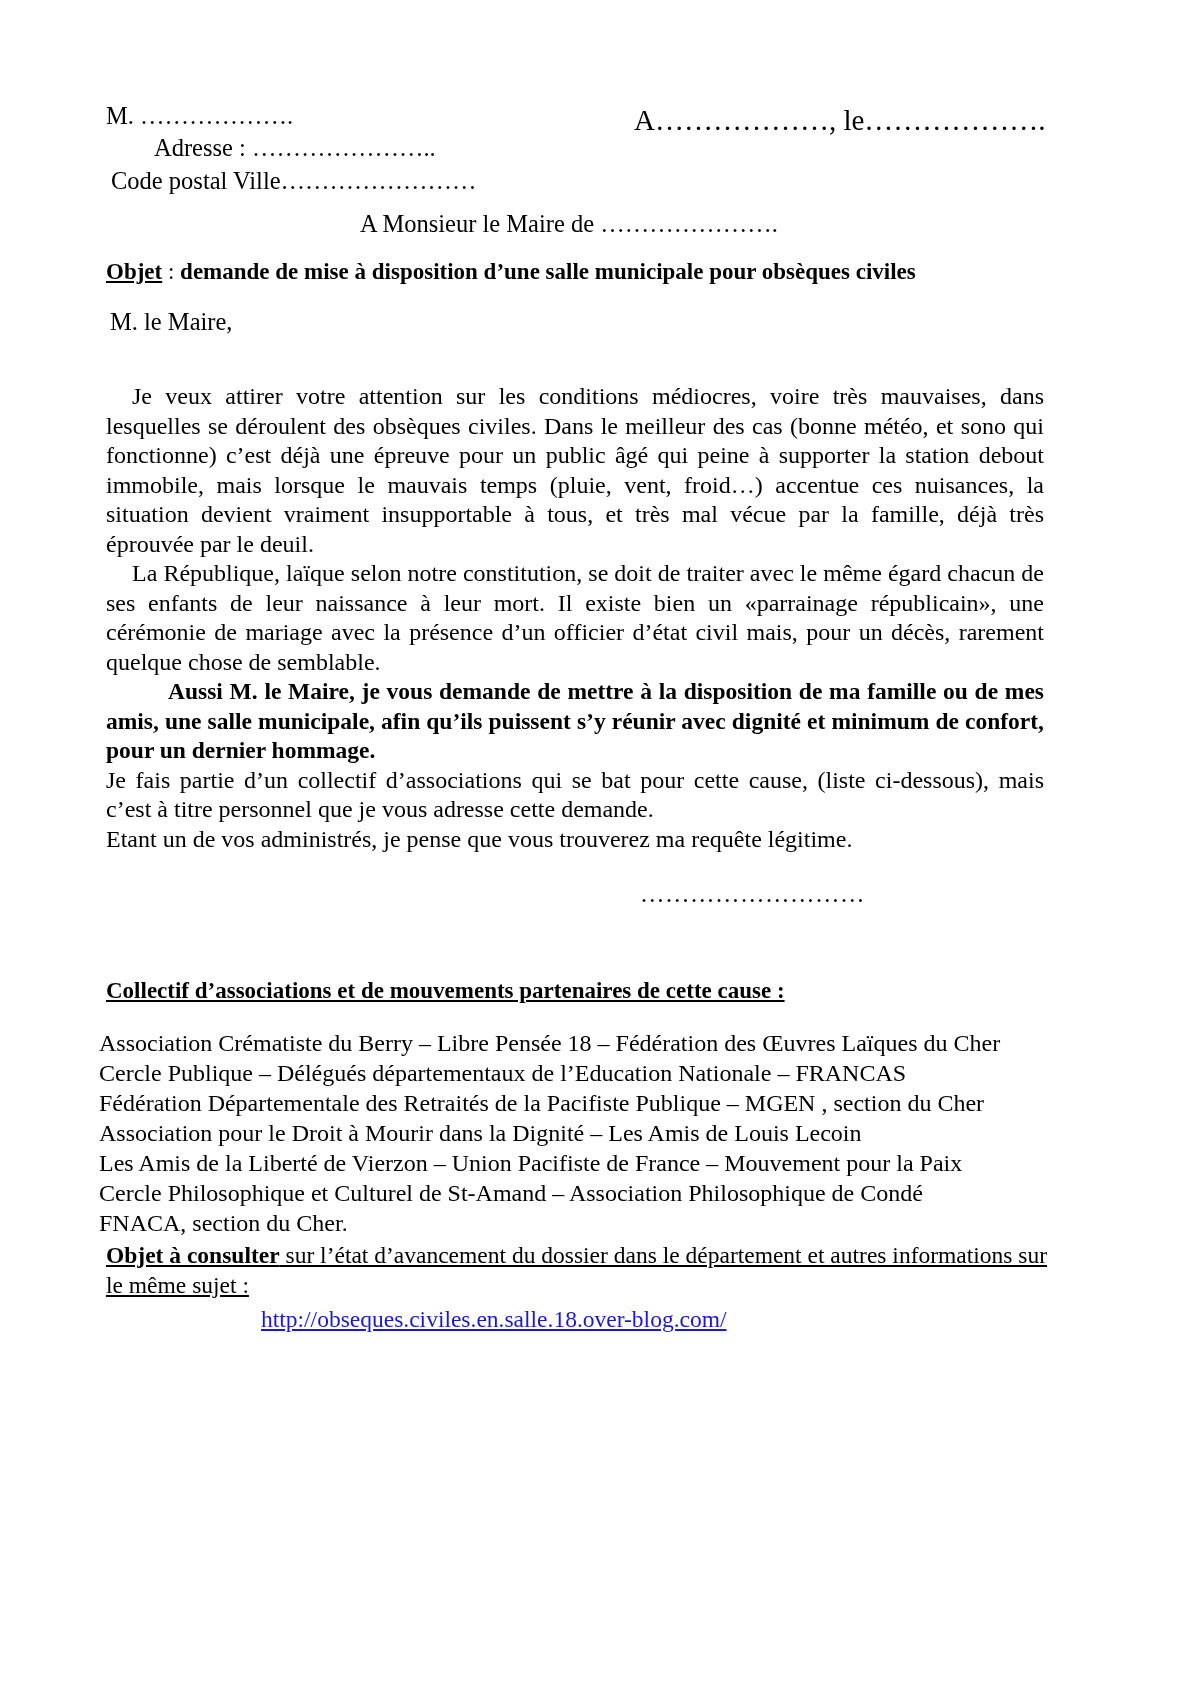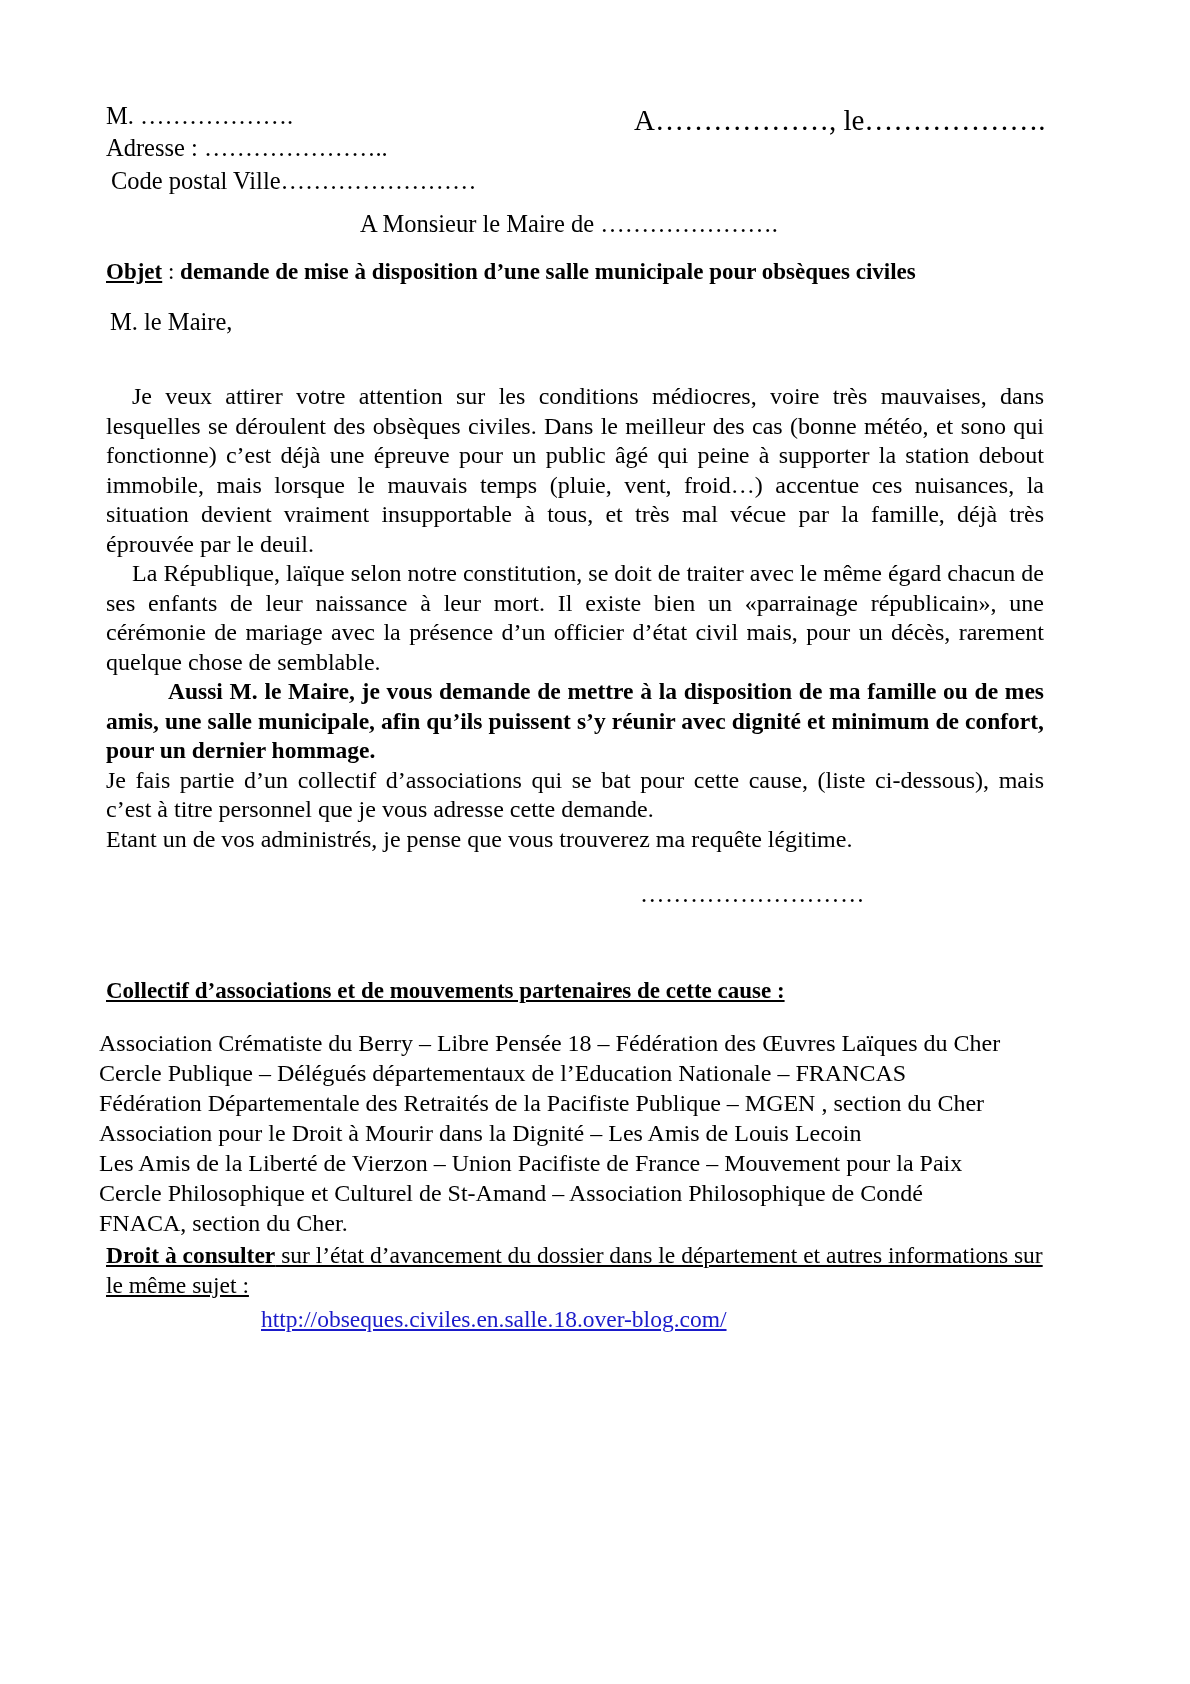--- a/index.html
+++ b/index.html
@@ -37,21 +37,21 @@
     vertical-align: top;
   }
   .hdr-right {
     position: absolute;
     left: 528px;
     top: 1px;
     font-size: 29px;
     line-height: 1.32;
     white-space: nowrap;
   }
-  .hdr-line-2 { display: block; }
+  .hdr-line-2 { display: block; margin-left: 48px; }
   .hdr-line-3 { display: block; padding-left: 5px; }
 
   
   .addressee {
     position: absolute;
     left: 360px;
     top: 210px;
     font-size: 24.5px;
     white-space: nowrap;
   }
@@ -195,19 +195,19 @@
     <div>Association Crématiste du Berry – Libre Pensée 18 – Fédération des Œuvres Laïques du Cher</div>
     <div>Cercle Publique – Délégués départementaux de l’Education Nationale – FRANCAS</div>
     <div>Fédération Départementale des Retraités de la Pacifiste Publique – MGEN , section du Cher</div>
     <div>Association pour le Droit à Mourir dans la Dignité – Les Amis de Louis Lecoin</div>
     <div>Les Amis de la Liberté de Vierzon – Union Pacifiste de France – Mouvement pour la Paix</div>
     <div>Cercle Philosophique et Culturel de St-Amand – Association Philosophique de Condé</div>
     <div>FNACA, section du Cher.</div>
   </div>
 
   <div class="blog-block">
-    <span class="blog-lead">Droit à consulter</span><span class="blog-rest"> sur l’état d’avancement du dossier dans le département et autres informations sur le même sujet :</span>
+    <span class="blog-lead">Objet à consulter</span><span class="blog-rest"> sur l’état d’avancement du dossier dans le département et autres informations sur le même sujet :</span>
     <div class="blog-url-wrap">
       <a class="blog-url" href="#" style="color: rgb(26, 26, 202);">http://obseques.civiles.en.salle.18.over-blog.com/</a>
     </div>
   </div>
 
 </div>
 
 </body></html>

